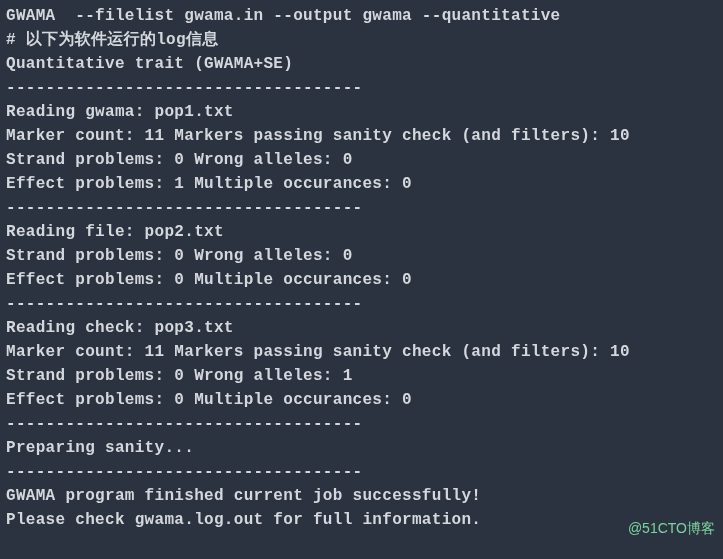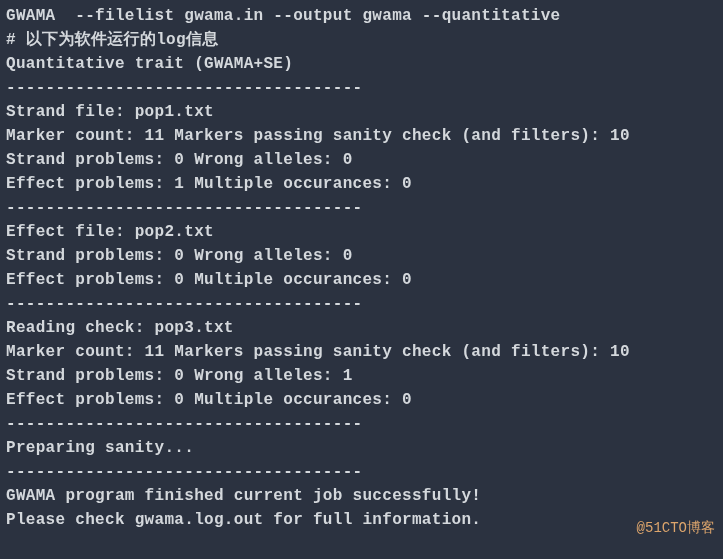--- a/index.html
+++ b/index.html
@@ -21,40 +21,40 @@
     }
     .terminal-line {
       white-space: pre;
       letter-spacing: 0.3px;
       font-weight: bold;
     }
     .watermark {
       position: absolute;
       bottom: 20px;
       right: 8px;
-      color: #fdba74;
+      color: #86efac;
       font-size: 14px;
       opacity: 0.85;
-      font-family: Liberation Mono, monospace;
+      font-family: Liberation Sans, sans-serif;
     }
   </style>
 </head>
 <body>
 
 <div>
   <div class="terminal-line">GWAMA  --filelist gwama.in --output gwama --quantitative</div>
   <div class="terminal-line"># 以下为软件运行的log信息</div>
   <div class="terminal-line">Quantitative trait (GWAMA+SE)</div>
   <div class="terminal-line">------------------------------------</div>
-  <div class="terminal-line">Strand file: pop1.txt</div>
+  <div class="terminal-line">Reading gwama: pop1.txt</div>
   <div class="terminal-line">Marker count: 11 Markers passing sanity check (and filters): 10</div>
   <div class="terminal-line">Strand problems: 0 Wrong alleles: 0</div>
   <div class="terminal-line">Effect problems: 1 Multiple occurances: 0</div>
   <div class="terminal-line">------------------------------------</div>
-  <div class="terminal-line">Effect file: pop2.txt</div>
+  <div class="terminal-line">Reading file: pop2.txt</div>
   <div class="terminal-line">Strand problems: 0 Wrong alleles: 0</div>
   <div class="terminal-line">Effect problems: 0 Multiple occurances: 0</div>
   <div class="terminal-line">------------------------------------</div>
   <div class="terminal-line">Reading check: pop3.txt</div>
   <div class="terminal-line">Marker count: 11 Markers passing sanity check (and filters): 10</div>
   <div class="terminal-line">Strand problems: 0 Wrong alleles: 1</div>
   <div class="terminal-line">Effect problems: 0 Multiple occurances: 0</div>
   <div class="terminal-line">------------------------------------</div>
   <div class="terminal-line">Preparing sanity...</div>
   <div class="terminal-line">------------------------------------</div>

